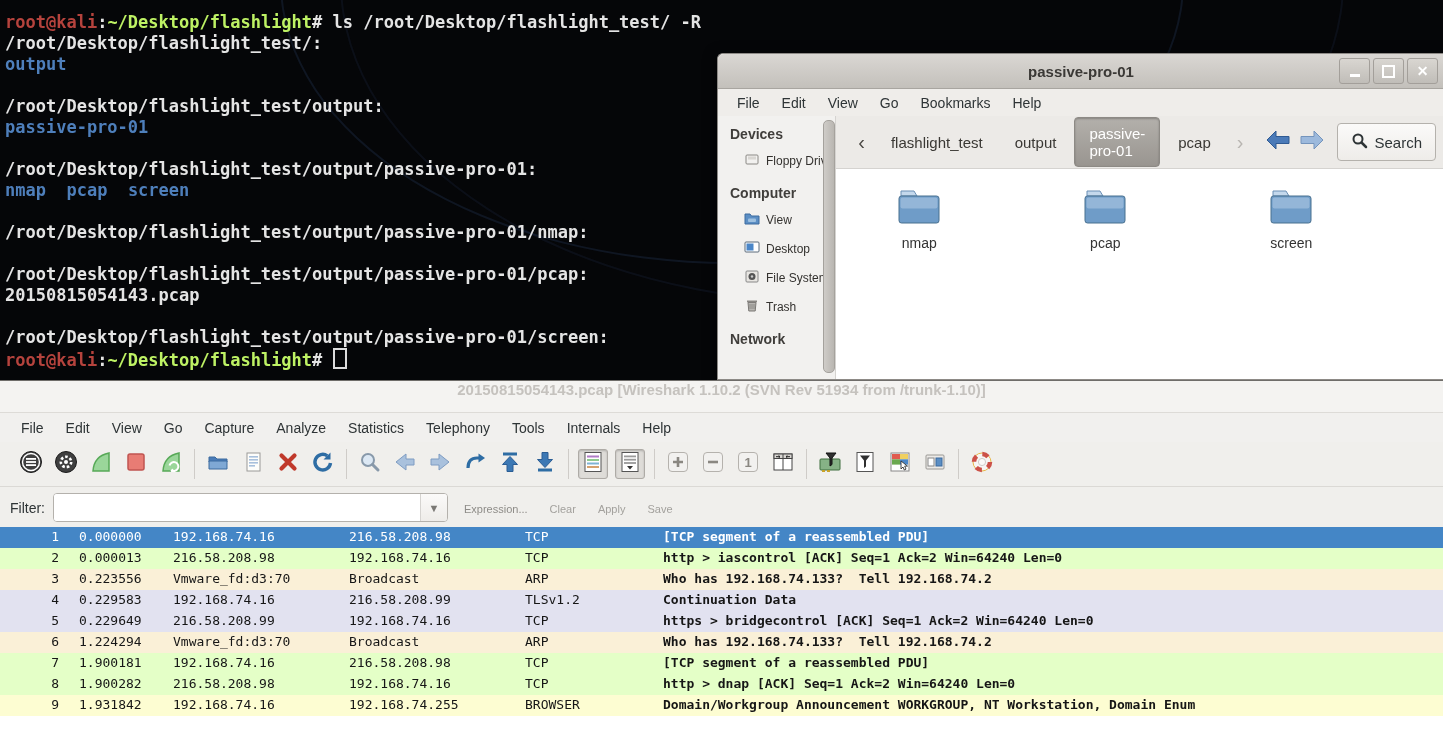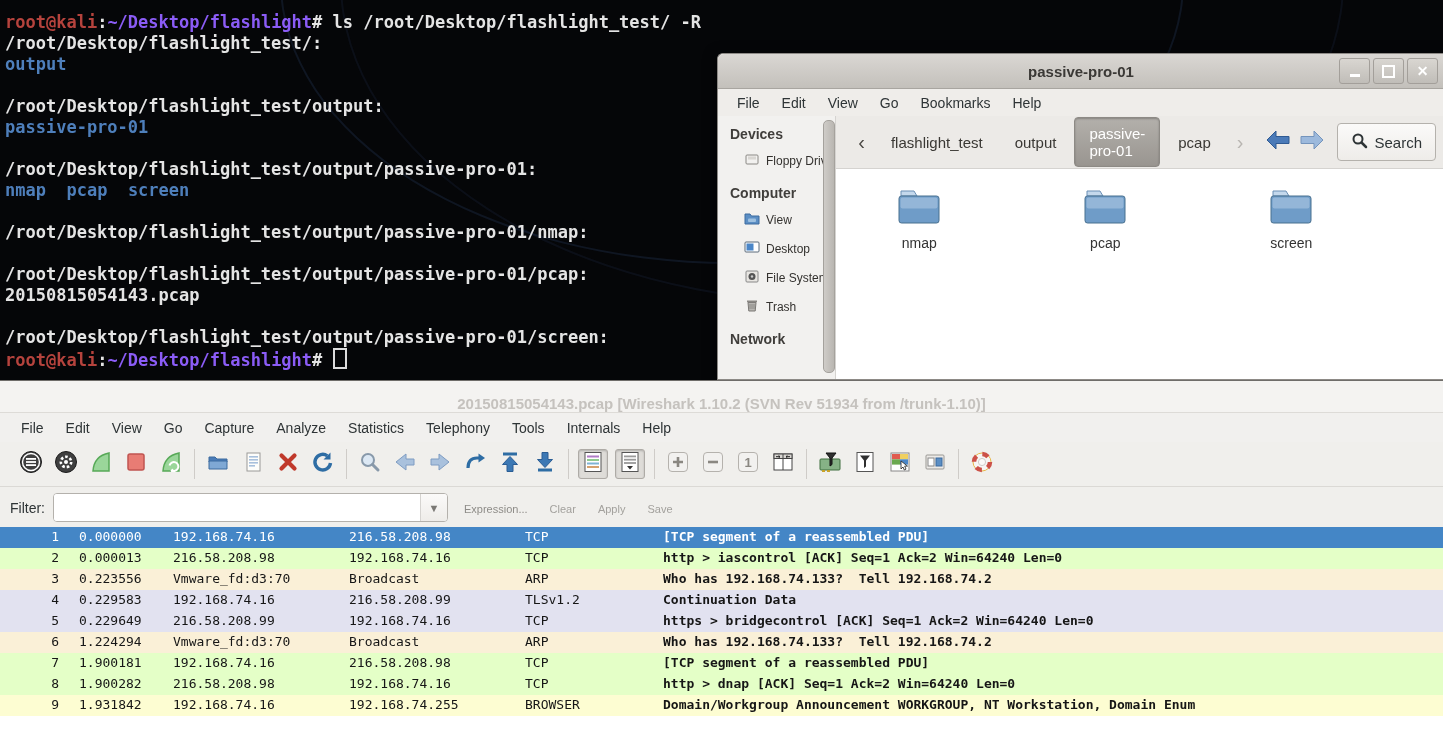--- a/index.html
+++ b/index.html
@@ -6,21 +6,21 @@
   .screen{position:relative;width:1443px;height:745px;overflow:hidden;background:#050608;
           font-family:"Liberation Sans",sans-serif;}
   
   .desktop-swirl1,.desktop-swirl2{position:absolute;border-radius:50%;pointer-events:none;}
   .desktop-swirl1{left:280px;top:-300px;width:900px;height:560px;border:2px solid rgba(40,60,95,.30);}
   .desktop-swirl2{left:340px;top:-340px;width:1000px;height:640px;border:2px solid rgba(35,50,80,.22);}
   .terminal{position:absolute;left:0;top:0;width:1443px;height:380px;}
   .term-lines{position:absolute;left:5px;top:12px;
      font-family:"DejaVu Sans Mono",monospace;font-weight:bold;font-size:17px;line-height:21px;
      white-space:pre;color:#e4e4e4;}
-  .t-red{color:#b5433d;} .t-blue{color:#8b5cf6;} .t-dir{color:#4e7fbb;} .t-w{color:#e4e4e4;}
+  .t-red{color:#b5433d;} .t-blue{color:#bef264;} .t-dir{color:#4e7fbb;} .t-w{color:#e4e4e4;}
   .t-cursor{display:inline-block;width:10px;height:17px;border:2px solid #dcdcdc;vertical-align:-3px;}
   
   .fm{position:absolute;left:717px;top:53px;width:726px;height:325px;background:#f4f3f1;
       border:1px solid #8d8a86;border-right:none;border-radius:6px 0 0 0;box-shadow:0 3px 14px rgba(0,0,0,.55);}
   .fm-titlebar{height:34px;background:linear-gradient(#dad7d3,#c3c0bb);border-bottom:1px solid #a8a5a0;
       border-radius:6px 0 0 0;display:flex;align-items:center;position:relative;}
   .fm-title{position:absolute;left:0;right:0;text-align:center;font-weight:bold;font-size:15px;color:#3b3936;}
   .fm-winbtns{position:absolute;right:6px;top:4px;display:flex;gap:3px;}
   .winbtn{width:29px;height:24px;border:1px solid #a39f9a;border-radius:3px;
       background:linear-gradient(#d9d6d1,#c0bdb8);display:flex;align-items:center;justify-content:center;}
@@ -45,21 +45,21 @@
   .path-seg.active{background:linear-gradient(#b3b0ab,#999590);color:#fff;
       border:1px solid #8d8a85;box-shadow:inset 0 1px 2px rgba(0,0,0,.25);}
   .nav-arrows{display:flex;gap:8px;margin-left:10px;margin-right:8px;}
   .search-btn{display:flex;align-items:center;gap:6px;background:linear-gradient(#fbfaf9,#eeece9);
       border:1px solid #b4b1ac;border-radius:4px;padding:8px 13px;font-size:15px;color:#2e3436;}
   .fm-files{flex:1;background:#fff;display:flex;gap:96px;padding:18px 0 0 38px;}
   .folder-item{display:flex;flex-direction:column;align-items:center;width:90px;}
   .folder-label{font-size:14px;color:#333;margin-top:4px;}
   
   .ws{position:absolute;left:0;top:380px;width:1443px;height:365px;background:#f0efec;border-top:1px solid #6f6d6a;}
-  .ws-titlebar{height:31px;background:#f4f3f1;border-bottom:1px solid #dddbd7;display:flex;align-items:flex-end;justify-content:center;}
+  .ws-titlebar{height:31px;background:#f4f3f1;border-bottom:1px solid #dddbd7;display:flex;align-items:flex-start;justify-content:center;}
   .ws-title{font-weight:bold;font-size:15px;color:#c5c2be;}
   .ws-menubar{height:29px;background:#f1f0ee;display:flex;align-items:center;padding-left:10px;}
   .ws-menu-item{padding:0 11px;font-size:14px;color:#2e3436;}
   .ws-toolbar{height:44px;background:#f0efec;border-bottom:1px solid #dbd9d5;display:flex;align-items:center;padding-left:8px;}
   .tb-group{display:flex;align-items:center;gap:7px;padding:0 9px;}
   .tb-sep{width:1px;height:30px;background:#cfccc8;}
   .tb-btn{width:28px;height:28px;display:flex;align-items:center;justify-content:center;border-radius:3px;}
   .tb-btn.pressed{background:#dedcd8;border:1px solid #aeaba6;box-shadow:inset 0 1px 2px rgba(0,0,0,.2);}
   .ws-filterbar{height:41px;display:flex;align-items:center;padding-left:10px;background:#f0efec;}
   .flt-label{font-size:14px;color:#2e3436;margin-right:8px;}

